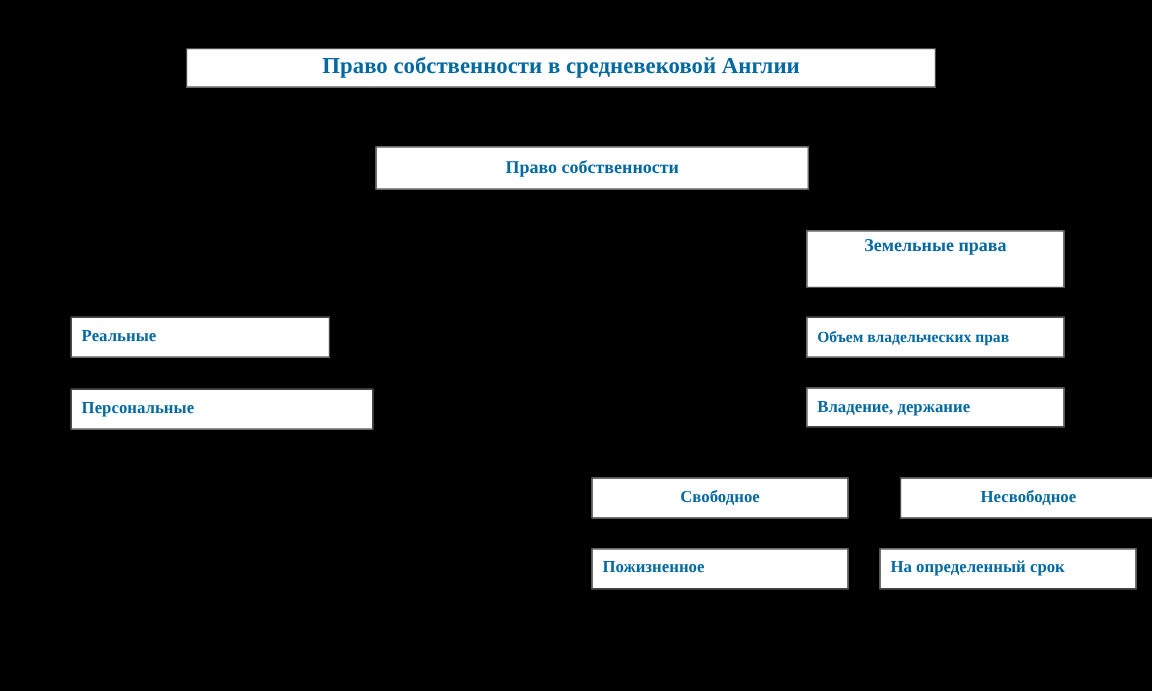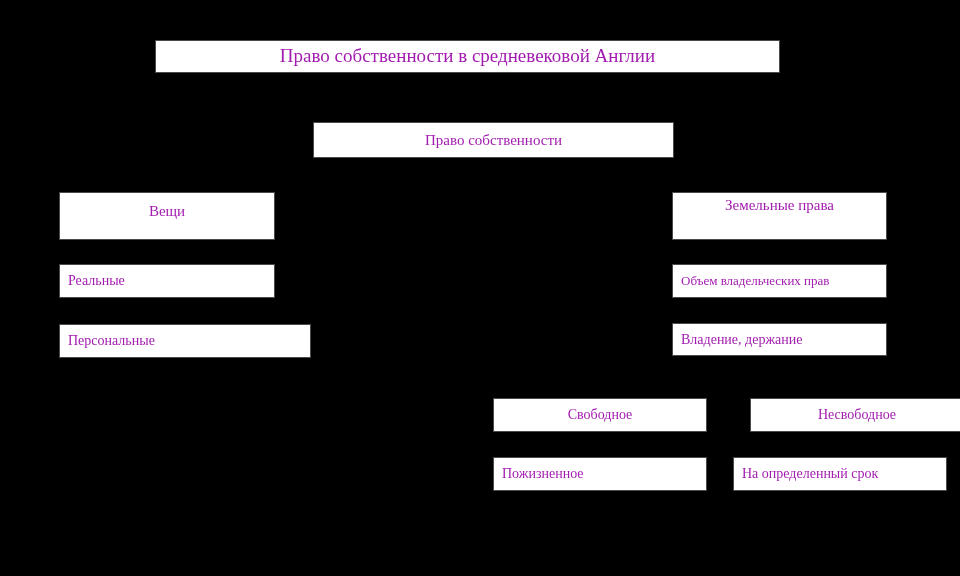--- a/index.html
+++ b/index.html
@@ -12,25 +12,25 @@
     width: 960px;
     height: 576px;
     background: #000000;
     font-family: "Liberation Serif", "DejaVu Serif", serif;
     overflow: hidden;
   }
   .box {
     position: absolute;
     box-sizing: border-box;
     background: #ffffff;
-    color: #a21caf;
+    color: #0369a1;
     border: 1px solid #4a4a4a;
     display: flex;
     align-items: center;
-    font-weight: normal;
+    font-weight: bold;
     line-height: 1.1;
     white-space: nowrap;
   }
   .center { justify-content: center; text-align: center; }
   .left   { justify-content: flex-start; padding-left: 8px; text-align: left; }
 
   .title-box {
     left: 155px; top: 40px; width: 625px; height: 33px;
     font-size: 19px;
   }
@@ -64,23 +64,20 @@
 <div class="canvas">
 
   <div class="box center title-box">
     <span>Право собственности в средневековой Англии</span>
   </div>
 
   <div class="box center prop-box">
     <span>Право собственности</span>
   </div>
 
-  <div class="box center things-box">
-    <span>Вещи</span>
-  </div>
 
   <div class="box center land-box">
     <span>Земельные права</span>
   </div>
 
   <div class="box left real-box">
     <span>Реальные</span>
   </div>
 
   <div class="box left personal-box">

